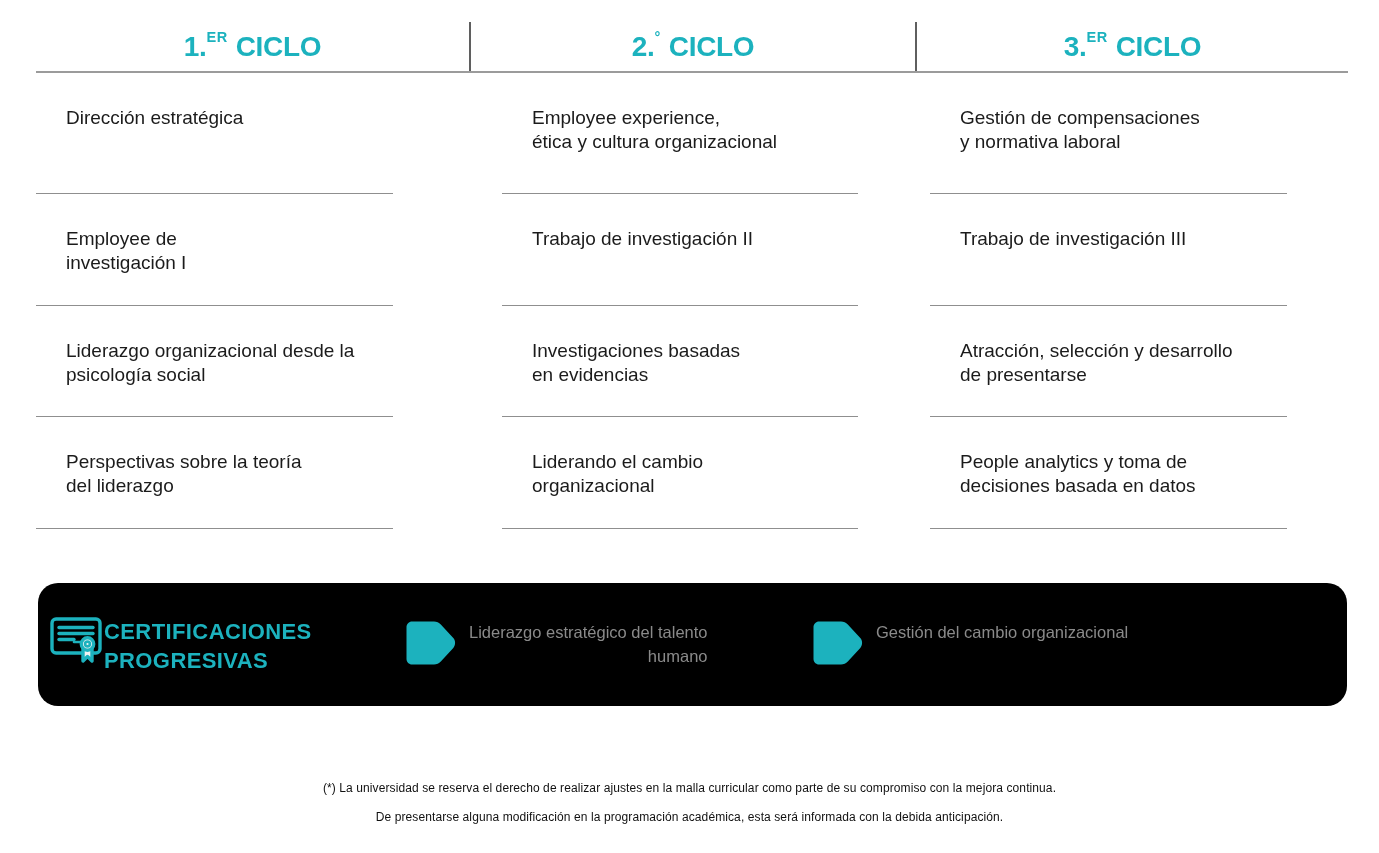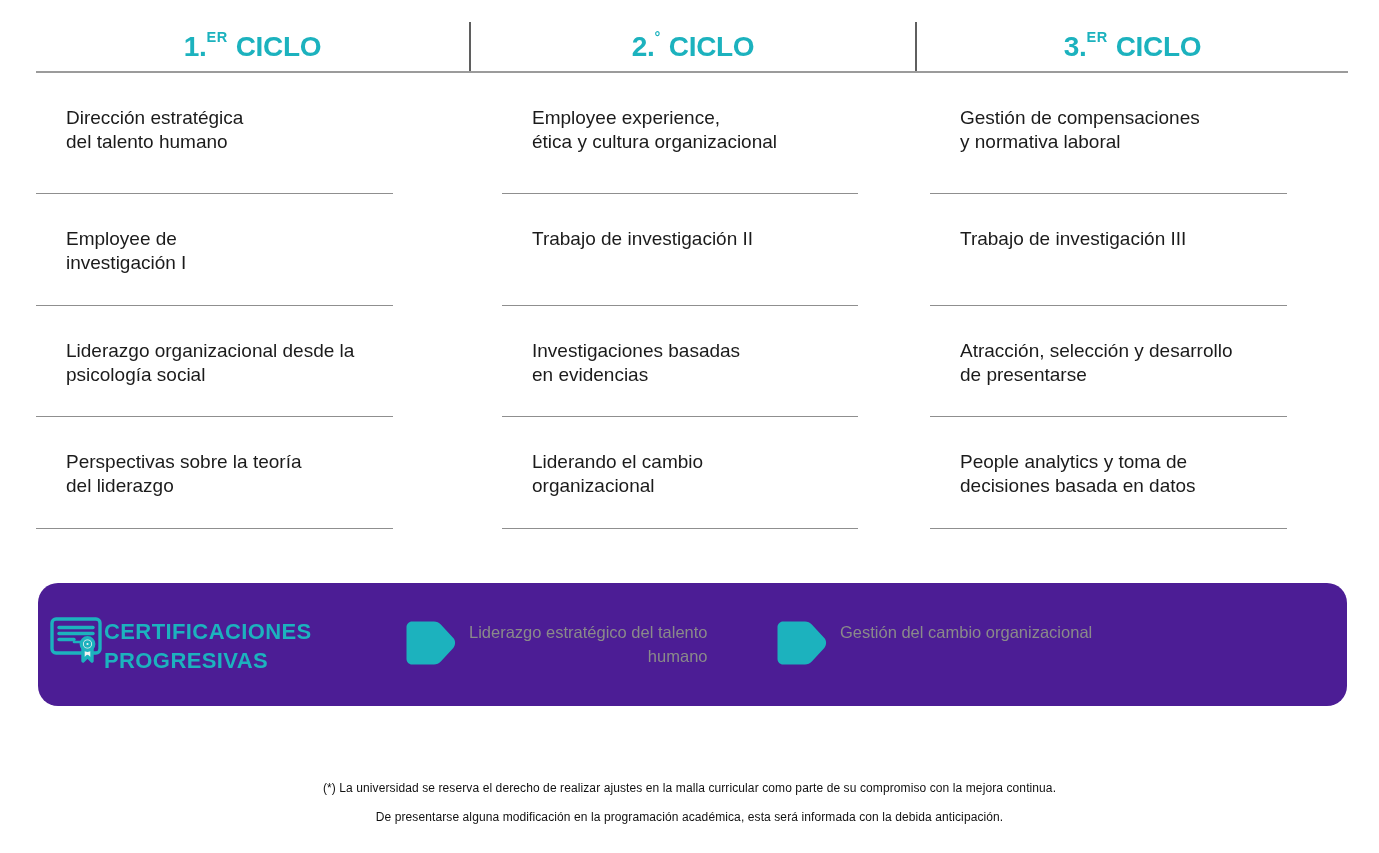--- a/index.html
+++ b/index.html
@@ -37,31 +37,31 @@
     height:112px; border-bottom:1px solid #8f8f8f;
     padding:33px 0 0 30px;
   }
   .cell:first-child { height:121px; }
   .cell:nth-child(3) { height:111px; }
   .course-line { display:block; font-size:19px; line-height:24px; color:#1b1b1b; }
 
   
   .panel {
     position:absolute; left:38px; top:583px; width:1309px; height:123px;
-    background:#4c1d95; border-radius:20px;
+    background:#000000; border-radius:20px;
   }
   .cert-icon { position:absolute; left:10px; top:28px; }
   .cert-title {
     position:absolute; left:66px; top:34px;
     color:#1cb2be; font-weight:bold; font-size:22px; line-height:29px; letter-spacing:0.4px;
   }
   .cert-title span { display:block; }
   .cert-item { position:absolute; top:36px; display:flex; gap:12px; align-items:flex-start; }
   .cert-item.i1 { left:367px;text-align:right; }
-  .cert-item.i2 { left:738px; }
+  .cert-item.i2 { left:774px; }
   .badge-icon { flex:0 0 auto; margin-top:1px; }
   .cert-label { font-size:16.5px; line-height:24px; color:#8a8a8a; padding-top:1px; }
   .cert-label span { display:block; }
 
   
   .footnote {
     position:absolute; left:0; top:774px; width:1379px; text-align:center;
     font-size:12px; line-height:28.5px; color:#111111;
   }
   .footnote div { letter-spacing:0.1px; }
@@ -85,21 +85,20 @@
     <div class="header-col c3">
       <span>3.</span>
         <span class="hdr-sup">ER</span>
         <span>CICLO</span>
     </div>
   </div>
 
   <div class="course-col col1">
     <div class="cell">
       <span class="course-line">Dirección estratégica</span>
-      <span class="course-line">del talento humano</span>
     </div>
     <div class="cell">
       <span class="course-line">Employee de</span>
       <span class="course-line">investigación I</span>
     </div>
     <div class="cell">
       <span class="course-line">Liderazgo organizacional desde la</span>
       <span class="course-line">psicología social</span>
     </div>
     <div class="cell">

